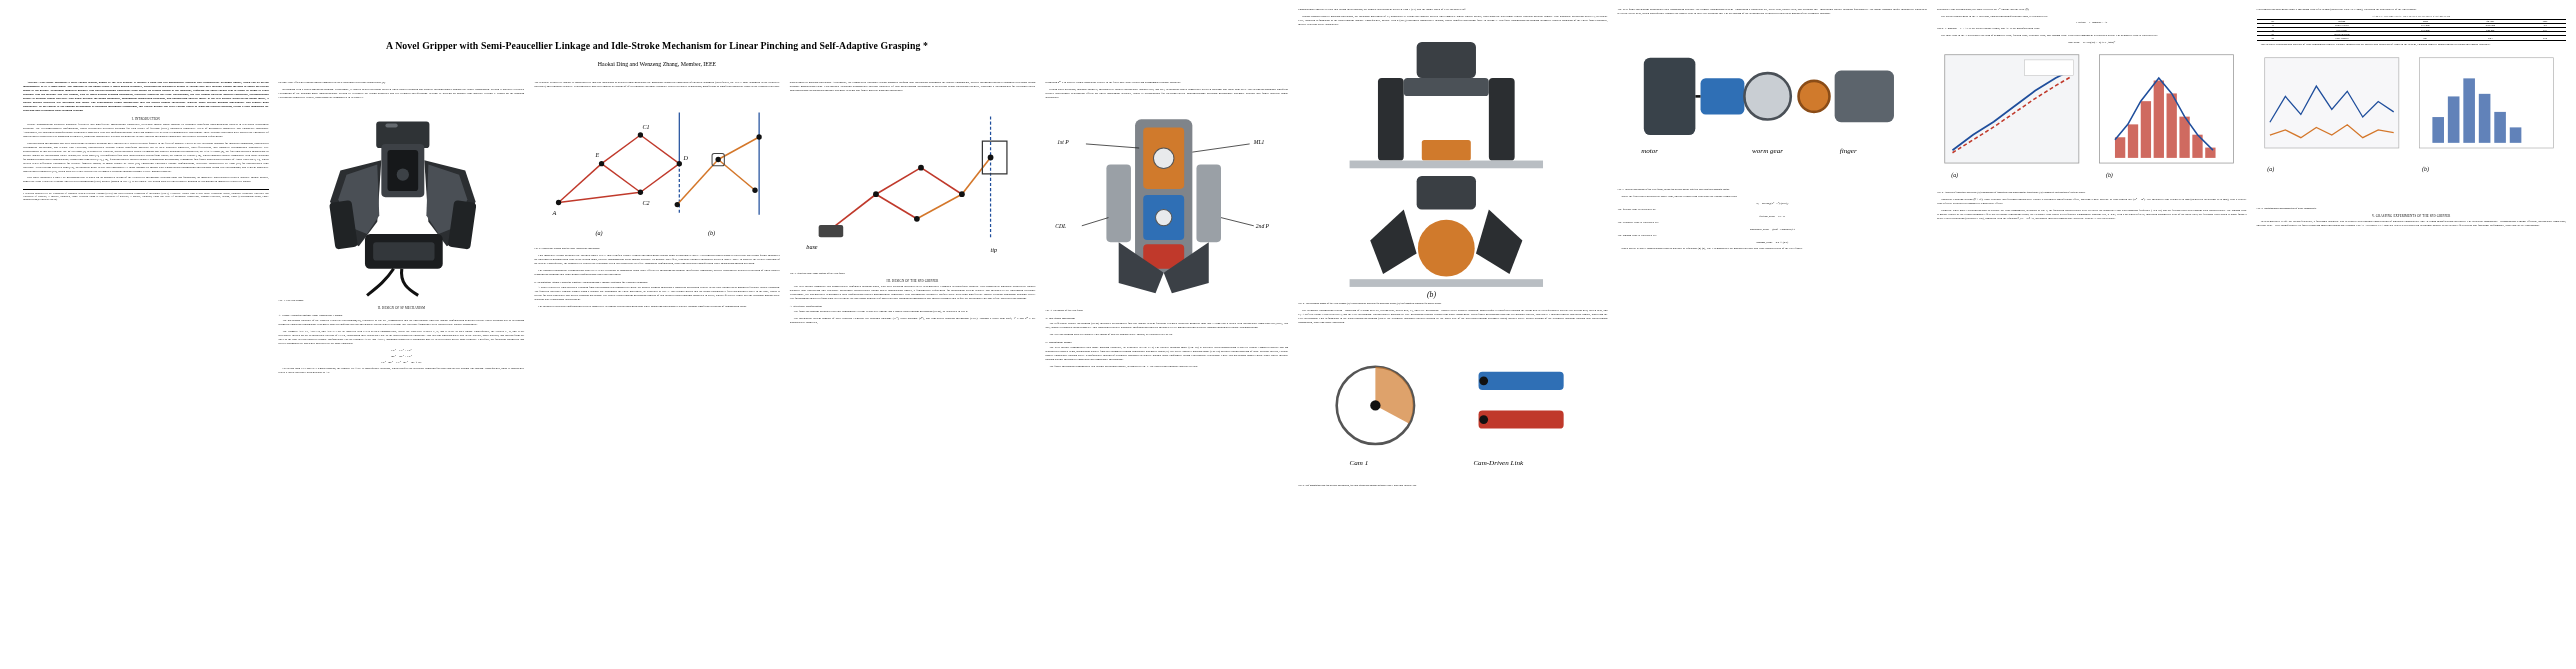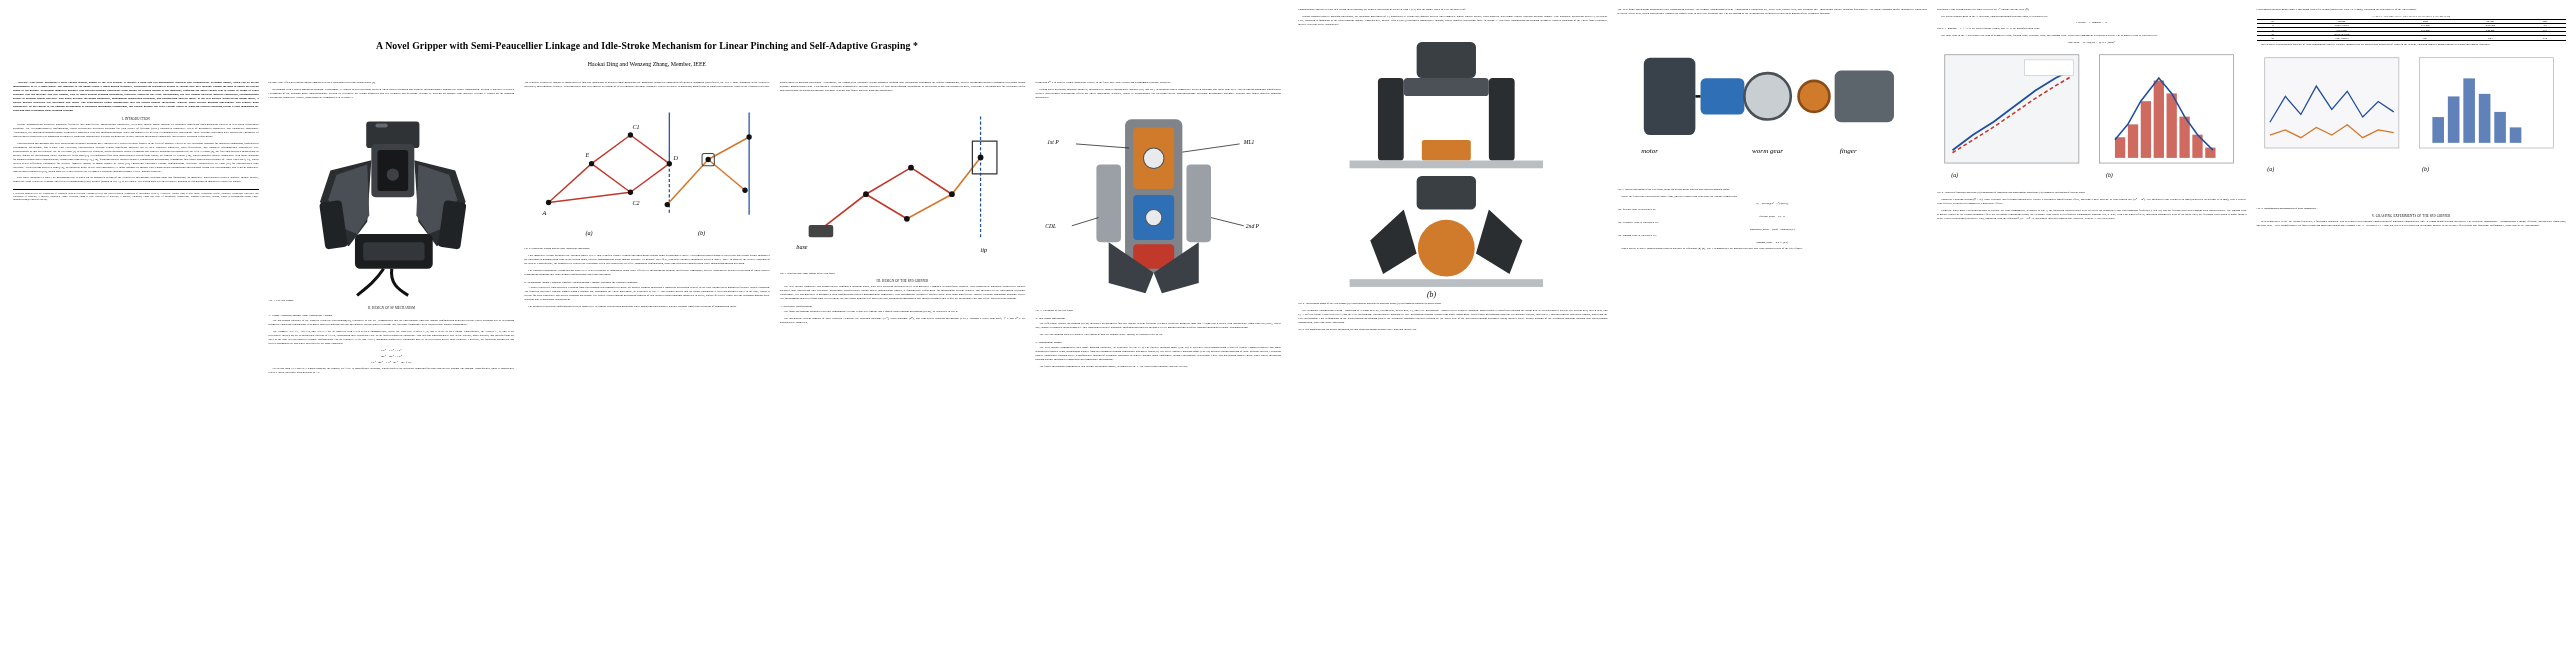--- a/index.html
+++ b/index.html
@@ -1,18 +1,18 @@
 <!DOCTYPE html>
 <html style="font-size:9px"><head>
 <meta charset="utf-8">
 <style>
   html,body{margin:0;padding:0;background:#ffffff;}
   body{width:2576px;height:669px;overflow:hidden;font-family:"Liberation Serif",serif;color:#000;}
   .page{position:absolute;top:0;background:#fff;height:669px;}
-  #page1{left:3px;width:1288px;}
+  #page1{left:13px;width:1288px;}
   #page2{left:1288px;width:1288px;}
   .cols{display:flex;gap:10px;padding:0 10px;box-sizing:border-box;width:100%;}
   .col{width:0;flex:1 1 0;}
   .title{font-size:9.8px;font-weight:bold;text-align:center;line-height:1.32;margin:40px 0 0 0;letter-spacing:0.1px;}
   .authors{font-size:5.9px;text-align:center;margin:7.8px 0 14.5px 0;}
   p{margin:0 0 2.8px 0;font-size:2.8px;line-height:1.42;text-align:justify;text-indent:3.9px;
     -webkit-hyphens:auto;hyphens:auto;word-spacing:0.1px;}
   p.abs{font-weight:bold;}
   p.noind{text-indent:0;}
   .sec{font-size:3px;text-align:center;font-variant:small-caps;margin:3.9px 0 2.2px 0;letter-spacing:0.2px;}
@@ -268,20 +268,38 @@
             <circle cx="115" cy="62" r="22" fill="#d07a2c"></circle>
             <rect x="40" y="86" width="150" height="6" fill="#b9bec3"></rect>
             <text x="100" y="100" font-size="6" font-family="Liberation Serif, serif">(b)</text>
           </g>
         </svg>
       </div>
       <p class="cap">Fig. 5.   Two grasping modes of the SPD gripper. (a) Linear parallel pinching for precision grasp; (b) Self-adaptive grasping for power grasp.</p>
 
       <p>The secondary transmission system - consisting of a worm gear set, driving gear, driven gear, C₁, and CDL mechanism - enables active-adaptive grasping. Motor torque is transferred through the worm gear set to sequentially activate the driving gear, driven gear, and C₁. A 90° idle stroke exists between C₁ and the CDL mechanism. During parallel grasping by DPL mechanism remains without cam block engagement. When finger mechanisms converge or encounter objects, cam wheel 1 rotation triggers cam block contact, propelling the CDL mechanism. This deformation in the parallelogram mechanism (where the secondary phalanges initiates rotation by the upper side of the dual-parallelogram kinematic chain) induces active inward bending of the secondary phalange through dual-parallelogram transmission, achieving shape adaptation.</p>
 
+      <div class="figbox">
+        <svg class="fig-svg" viewBox="0 0 240 120">
+          <rect width="240" height="120" fill="#fff"></rect>
+          <g>
+            <circle cx="60" cy="60" r="30" fill="none" stroke="#555" stroke-width="2"></circle>
+            <path d="M60 60 L60 30 A30 30 0 0 1 86 74 Z" fill="#d07a2c" opacity=".7"></path>
+            <circle cx="60" cy="60" r="4" fill="#111"></circle>
+            <text x="40" y="106" font-size="5.5" font-family="Liberation Serif, serif">Cam 1</text>
+          </g>
+          <g transform="translate(120,0)">
+            <rect x="20" y="34" width="66" height="14" rx="3" fill="#2f6fb5"></rect>
+            <rect x="20" y="64" width="66" height="14" rx="3" fill="#c0392b"></rect>
+            <circle cx="24" cy="41" r="3.4" fill="#111"></circle>
+            <circle cx="24" cy="71" r="3.4" fill="#111"></circle>
+            <text x="16" y="106" font-size="5.5" font-family="Liberation Serif, serif">Cam-Driven Link</text>
+          </g>
+        </svg>
+      </div>
       <p class="cap">Fig. 6.   Self-adaptation and the driving mechanism, the Idle-stroke mechanism between Cam 1 and Cam-Driven Link.</p>
     </div>
 
     <div class="col">
       <p class="noind">The SPD finger mechanism incorporates dual transmission systems. The primary transmission system - comprising a worm gear set, active gear, passive gear, and actuation rod - implements parallel grasping functionality. The motor transmits torque through the worm gear set to the active gear, which subsequently engages the passive gear to drive the actuation rod. The arc motion of the actuation rod is converted into linear motion of the secondary phalange.</p>
 
       <div class="figbox">
         <svg class="fig-svg" viewBox="0 0 240 130">
           <rect width="240" height="130" fill="#fff"></rect>
           <g>

